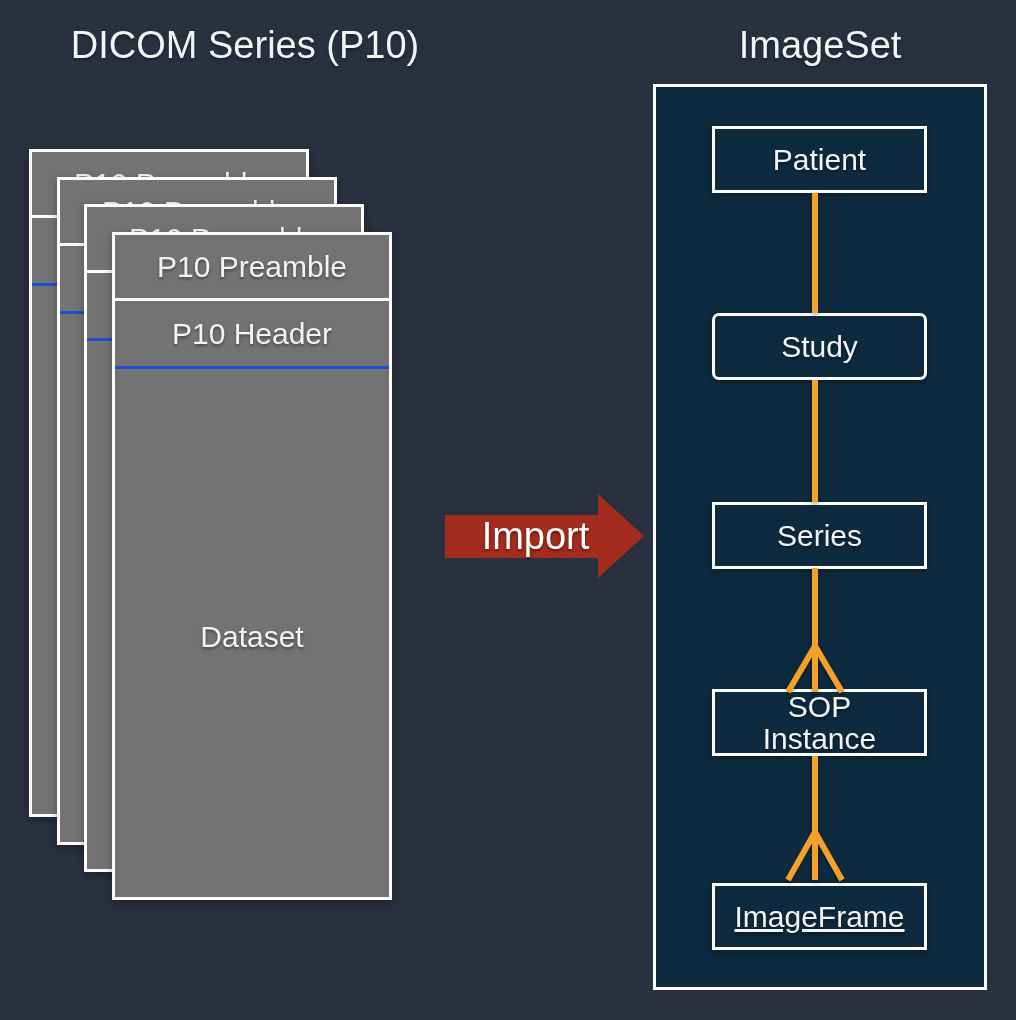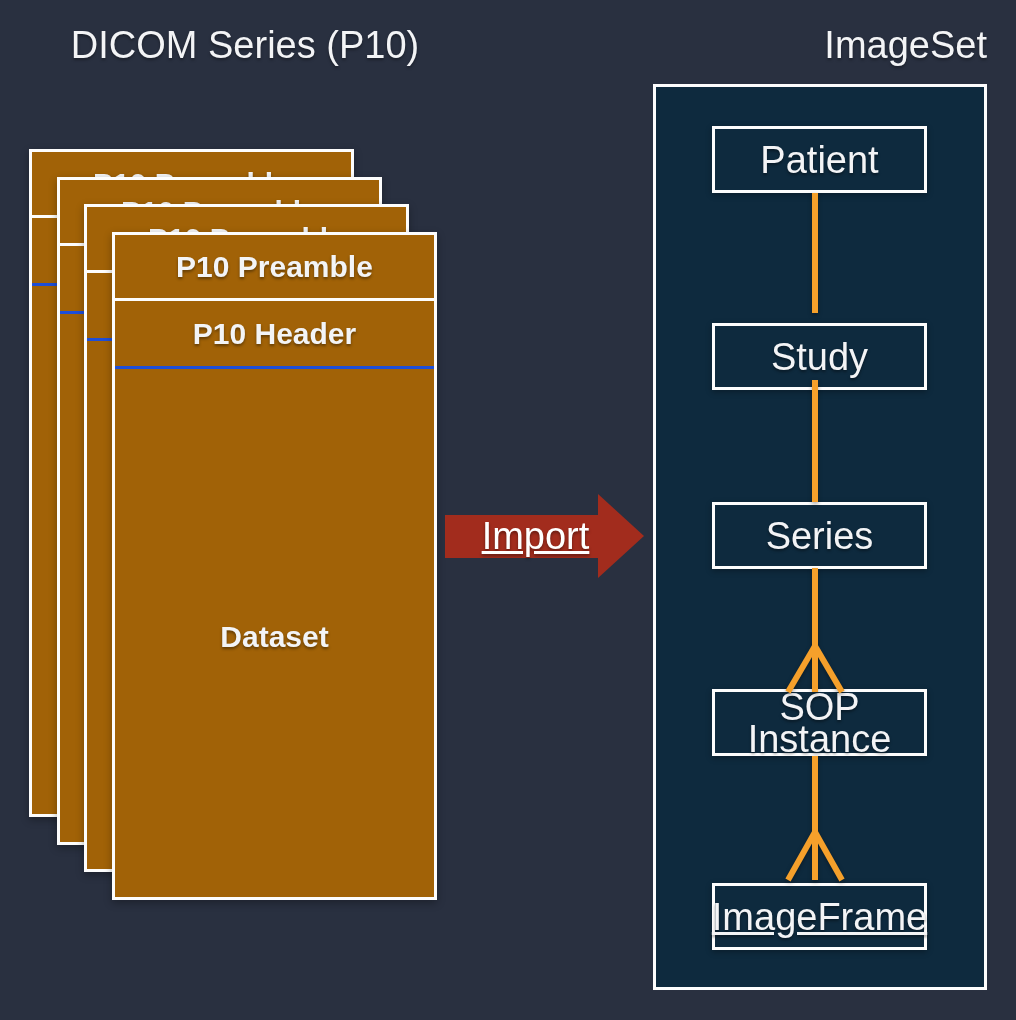--- a/index.html
+++ b/index.html
@@ -20,34 +20,33 @@
     position: absolute;
     top: 23px;
     font-size: 38px;
     line-height: 44px;
     text-align: center;
     color: #F3F4F6;
     text-shadow: 0 2px 3px rgba(0,0,0,0.35);
     white-space: nowrap;
   }
   .title-left  { left: 30px;  width: 430px; }
-  .title-right { left: 653px; width: 334px; text-align: right; }
+  .title-right { left: 653px; width: 334px; }
 
   
   .p10-card {
     position: absolute;
-    width: 325px;
+    width: 280px;
     height: 668px;
-    background: #a16207;
+    background: #737373;
     border: 3px solid #FDFDFD;
     box-sizing: border-box;
     box-shadow: 0 3px 8px rgba(0,0,0,0.30);
     display: flex;
     flex-direction: column;
-    font-weight: bold;
   }
   .pos-0 { left: 29px;  top: 149px; }
   .pos-1 { left: 57px;  top: 177px; }
   .pos-2 { left: 84px;  top: 204px; }
   .pos-3 { left: 112px; top: 232px; }
   .card-sec {
     display: flex;
     align-items: center;
     justify-content: center;
     box-sizing: border-box;
@@ -82,21 +81,20 @@
     width: 0; height: 0;
     border-top: 42px solid transparent;
     border-bottom: 42px solid transparent;
     border-left: 46px solid #A22C1D;
   }
   .arrow-label {
     font-size: 38px;
     color: #FFFFFF;
     text-shadow: 0 2px 3px rgba(0,0,0,0.40);
     white-space: nowrap;
-    text-decoration: underline;
   }
 
   
   .imageset-container {
     position: absolute;
     left: 653px; top: 84px;
     width: 334px; height: 906px;
     background: #0E2A3E;
     border: 3px solid #FDFDFD;
     box-sizing: border-box;
@@ -108,26 +106,26 @@
     height: 67px;
     background: #0E2A3E;
     border: 3px solid #FDFDFD;
     box-sizing: border-box;
     display: flex;
     align-items: center;
     justify-content: center;
     box-shadow: 0 2px 6px rgba(0,0,0,0.30);
   }
   .ent-patient    { top: 39px;  }
-  .ent-study      { top: 236px; }
+  .ent-study      { top: 226px; border-radius: 7px; }
   .ent-series     { top: 415px; }
   .ent-sop        { top: 602px; }
   .ent-imageframe { top: 796px; text-decoration: underline; }
   .entity-label {
-    font-size: 38px;
+    font-size: 30px;
     line-height: 32px;
     text-align: center;
     color: #F3F4F6;
     text-shadow: 0 2px 3px rgba(0,0,0,0.40);
     white-space: pre-line;
   }
 
   
   .connectors {
     position: absolute;

